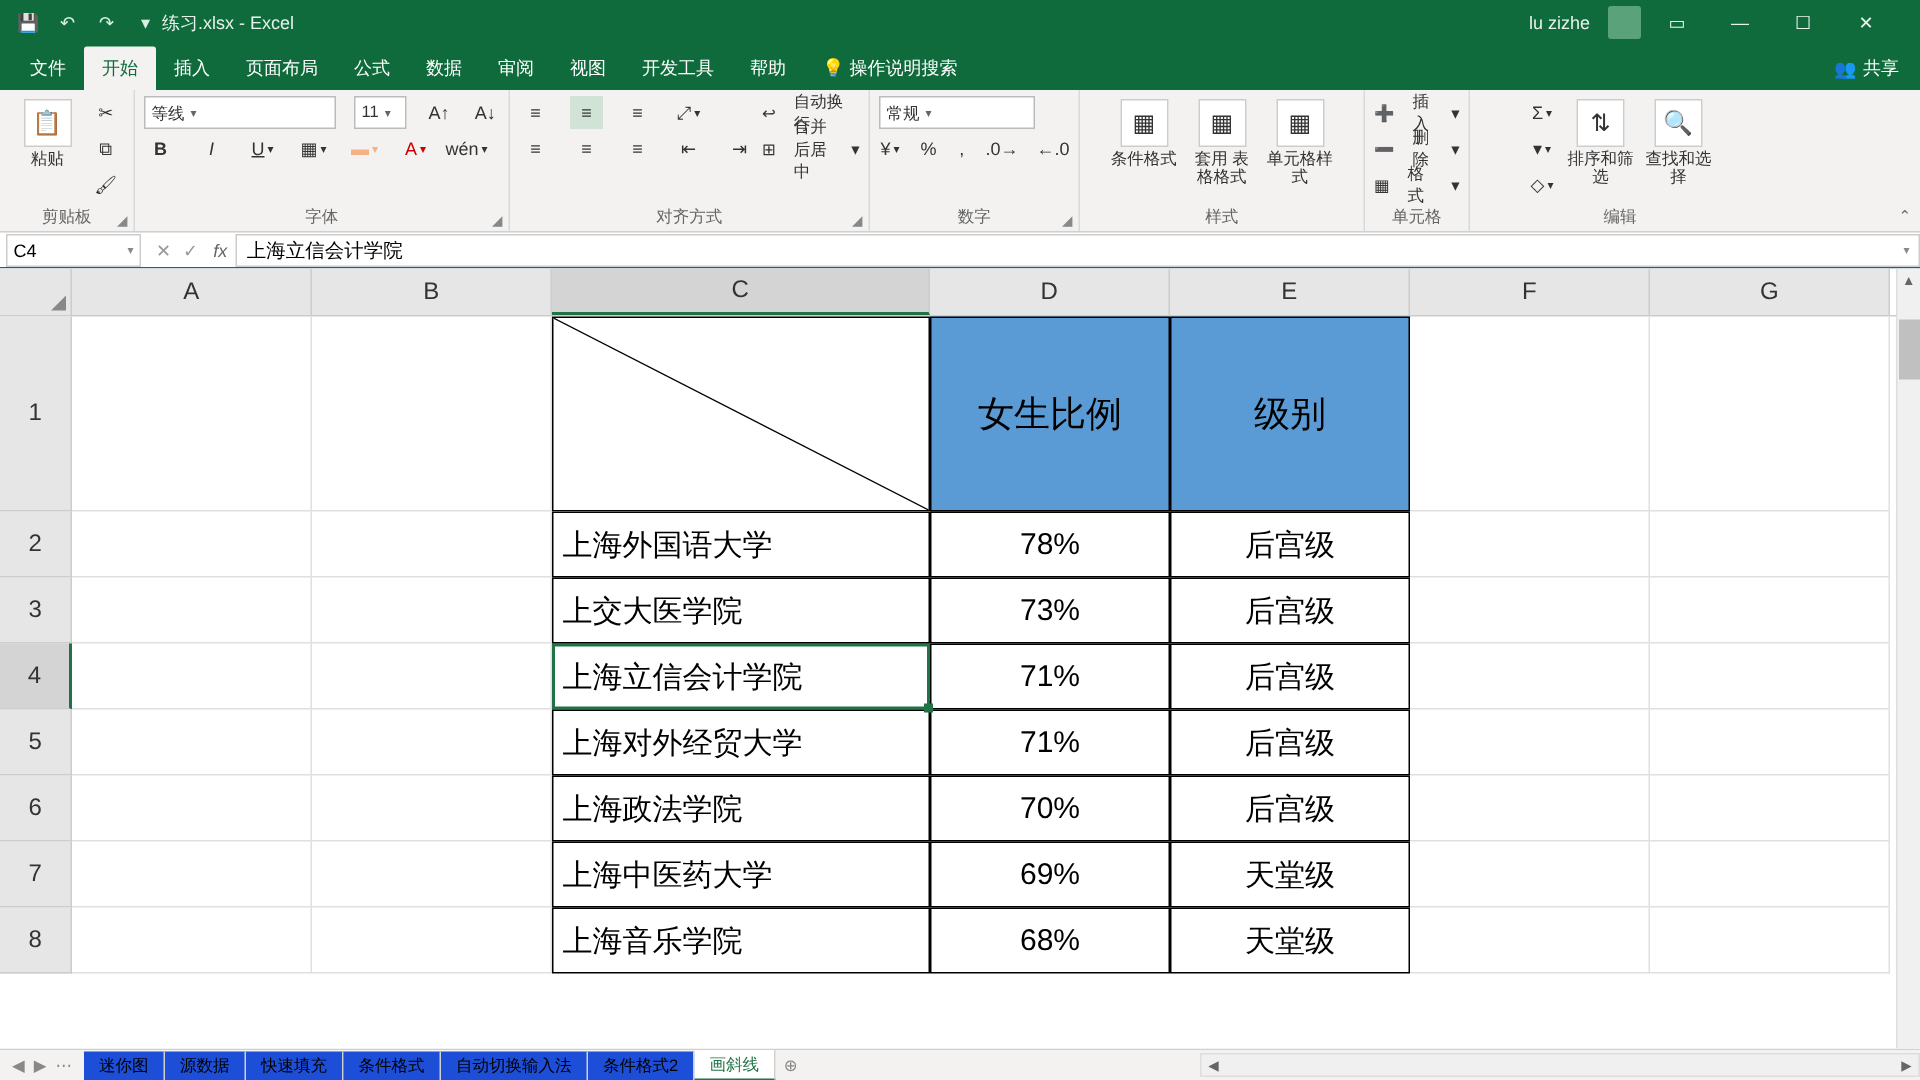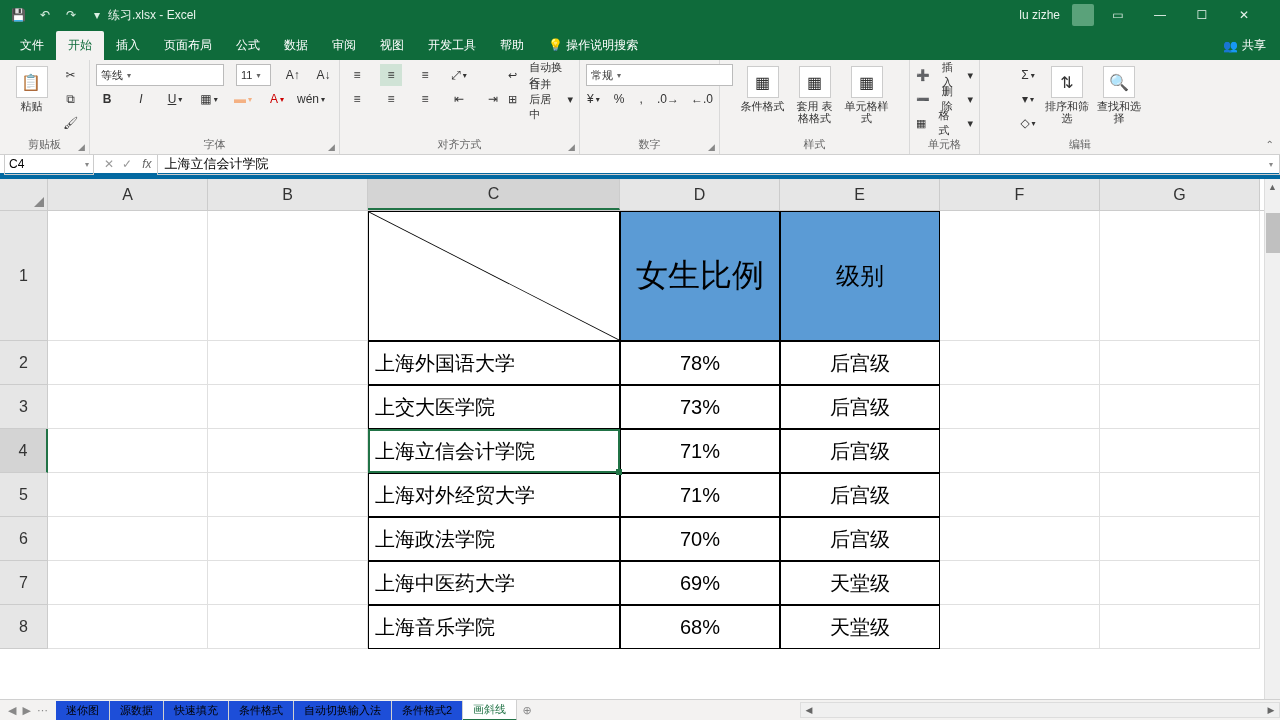--- a/index.html
+++ b/index.html
@@ -28,21 +28,21 @@
 .bigbtn .ico { width: 32px; height: 32px; background: #fff; border: 1px solid #ccc; display: flex; align-items: center; justify-content: center; font-size: 16px; }
 .bigbtn .lbl { font-size: 11px; text-align: center; line-height: 1.1; }
 .smallrow { display: flex; align-items: center; gap: 12px; height: 22px; }
 .smallbtn { width: 22px; height: 22px; display: flex; align-items: center; justify-content: center; border: 1px solid transparent; font-size: 12px; }
 .smallbtn.dd::after { content: "▾"; font-size: 8px; margin-left: 2px; }
 .combo { height: 22px; border: 1px solid #bbb; background: #fff; display: flex; align-items: center; padding: 0 4px; font-size: 11px; }
 .combo .arr { font-size: 8px; margin-left: 4px; color: #666; }
 .col { display: flex; flex-direction: column; gap: 2px; }
 .collapse { position: absolute; right: 6px; bottom: 4px; font-size: 10px; color: #666; }
 
-.namebox-row { height: 24px; border-bottom: 6px solid #0369a1; display: flex; align-items: center; background: #fff; }
+.namebox-row { height: 24px; border-bottom: 1px solid #0369a1; display: flex; align-items: center; background: #fff; }
 .namebox { width: 90px; height: 22px; border: 1px solid #ccc; margin-left: 4px; padding: 0 4px; display: flex; align-items: center; font-size: 12px; }
 .namebox .arr { margin-left: auto; font-size: 8px; color: #888; }
 .fx-btns { display: flex; gap: 8px; padding: 0 10px; color: #999; font-size: 12px; }
 .fx-label { font-style: italic; font-size: 12px; color: #666; margin-right: 6px; }
 .formula-bar { flex: 1; height: 22px; border: 1px solid #ccc; padding: 0 6px; display: flex; align-items: center; font-size: 13px; }
 .formula-bar .expand { margin-left: auto; font-size: 8px; color: #888; }
 
 .sheet-area { position: relative; height: 520px; background: #fff; overflow: hidden; }
 .colheads { display: flex; height: 32px; border-bottom: 1px solid #ccc; }
 .corner { width: 48px; border-right: 1px solid #ccc; background: #e6e6e6; position: relative; }
@@ -184,21 +184,21 @@
       <div class="col">
         <div class="smallrow">↩ <span>自动换行</span></div>
         <div class="smallrow">⊞ <span>合并后居中</span> ▾</div>
       </div>
     </div>
     <div class="group-label"><span>对齐方式</span><span class="launcher">◢</span></div>
   </div>
 
   <div class="group" style="width:140px">
     <div class="col" style="width:100%">
-      <div class="combo" style="width:147px">
+      <div class="combo" style="width:104px">
           <span>常规</span>
           <span class="arr">▾</span>
         </div>
       <div class="smallrow">
         <div class="smallbtn dd">¥</div>
         <div class="smallbtn">%</div>
         <div class="smallbtn">,</div>
         <div class="smallbtn">.0→</div>
         <div class="smallbtn">←.0</div>
       </div>
@@ -285,21 +285,21 @@
   <div class="rows">
     <div class="row row1">
       <div class="rowhead">1</div>
       <div class="cell colA"></div>
       <div class="cell colB"></div>
       <div class="cell colC diag">
           <svg viewBox="0 0 100 100" preserveAspectRatio="none">
             <line x1="0" y1="0" x2="100" y2="100" stroke="#000" stroke-width="0.5"></line>
           </svg>
         </div>
-      <div class="cell colD hdr-blue" style="font-size:32px">女生比例</div>
+      <div class="cell colD hdr-blue" style="font-size:24px">女生比例</div>
       <div class="cell colE hdr-blue" style="font-size:24px">级别</div>
       <div class="cell colF"></div>
       <div class="cell colG"></div>
     </div>
     <div class="row rown">
         <div class="rowhead">2</div>
         <div class="cell colA"></div>
         <div class="cell colB"></div>
         <div class="cell colC bordered">上海外国语大学</div>
         <div class="cell colD bordered center">78%</div>

